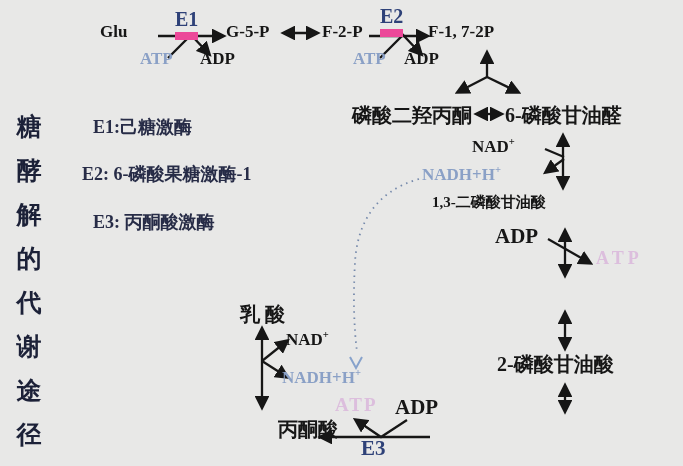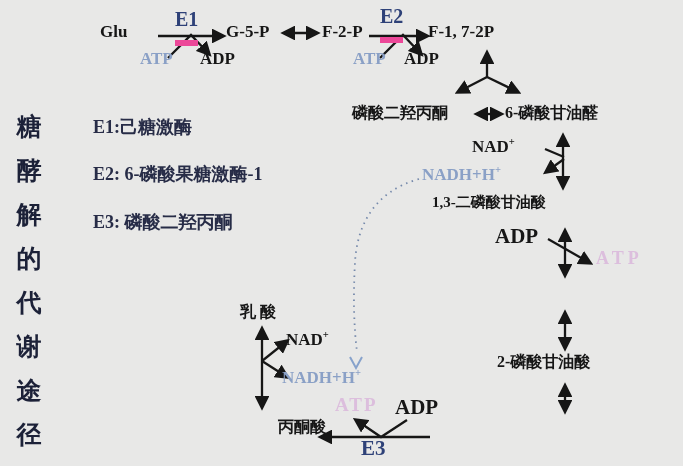--- a/index.html
+++ b/index.html
@@ -13,24 +13,24 @@
   .stage svg.arrows{position:absolute;left:0;top:0;width:683px;height:466px;}
   .lbl{
     position:absolute;
     white-space:nowrap;
     font-weight:bold;
     color:#161616;
     line-height:1.1;
   }
   .lbl sup{font-size:62%;vertical-align:super;}
   .chem{font-size:17px;}
-  .cn{font-size:16px;text-align:right;}
+  .cn{font-size:20px;text-align:right;}
   .cn-sm{font-size:15px;}
   .enzyme{color:#2e4178;font-size:20px;}
-  .enzyme.underlined{border-bottom:6px solid #ec4899;padding-bottom:10px;}
+  .enzyme.underlined{border-bottom:8px solid #ec4899;padding-bottom:2px;}
   .cofactor-blue{color:#8aa0c6;}
   .atp-pink{color:#dcbedd;}
   .big{font-size:21px;}
   .legend-line{font-size:18px;color:#272c47;position:absolute;white-space:nowrap;font-weight:bold;}
   .v-title{
     position:absolute;left:10px;top:110px;width:38px;
     display:flex;flex-direction:column;align-items:center;gap:11px;
     font-size:25px;font-weight:bold;color:#1c2138;
   }
   
@@ -55,21 +55,21 @@
   .pos-pg2{left:497px;top:353px;}
   .pos-pep{left:437px;top:416px;}
   .pos-lactate{left:240px;top:303px;}
   .pos-nad2{left:286px;top:329px;}
   .pos-nadh2{left:282px;top:367px;}
   .pos-pyruvate{left:238px;top:418px;margin-left:40px;}
   .pos-atp4{left:335px;top:395px;font-size:19px;letter-spacing:2px;}
   .pos-adp4{left:395px;top:396px;}
   .pos-e3{left:361px;top:437px;}
   .pos-leg1{left:93px;top:115px;}
-  .pos-leg2{left:93px;top:162px;}
+  .pos-leg2{left:82px;top:162px;}
   .pos-leg3{left:93px;top:210px;}
 </style>
 </head>
 <body>
 
 <div class="stage">
 
   <svg class="arrows" viewBox="0 0 683 466">
     <defs>
       <marker id="ah" viewBox="0 0 10 10" refX="7.5" refY="5" markerWidth="6.5" markerHeight="6.5" orient="auto-start-reverse">
@@ -121,21 +121,21 @@
     <span>解</span>
     <span>的</span>
     <span>代</span>
     <span>谢</span>
     <span>途</span>
     <span>径</span>
   </div>
 
   <div class="legend-line pos-leg1">E1:己糖激酶</div>
   <div class="legend-line pos-leg2">E2: 6-磷酸果糖激酶-1</div>
-  <div class="legend-line pos-leg3">E3: 磷酸二羟丙酮</div>
+  <div class="legend-line pos-leg3">E3: 丙酮酸激酶</div>
 
   <div class="lbl chem pos-glu">Glu</div>
   <div class="lbl enzyme underlined pos-e1">E1</div>
   <div class="lbl chem pos-g6p">G-5-P</div>
   <div class="lbl chem pos-f6p">F-2-P</div>
   <div class="lbl enzyme underlined pos-e2">E2</div>
   <div class="lbl chem pos-f162p">F-1, 7-2P</div>
   <div class="lbl chem cofactor-blue pos-atp-e1">ATP</div>
   <div class="lbl chem pos-adp-e1">ADP</div>
   <div class="lbl chem cofactor-blue pos-atp-e2">ATP</div>

